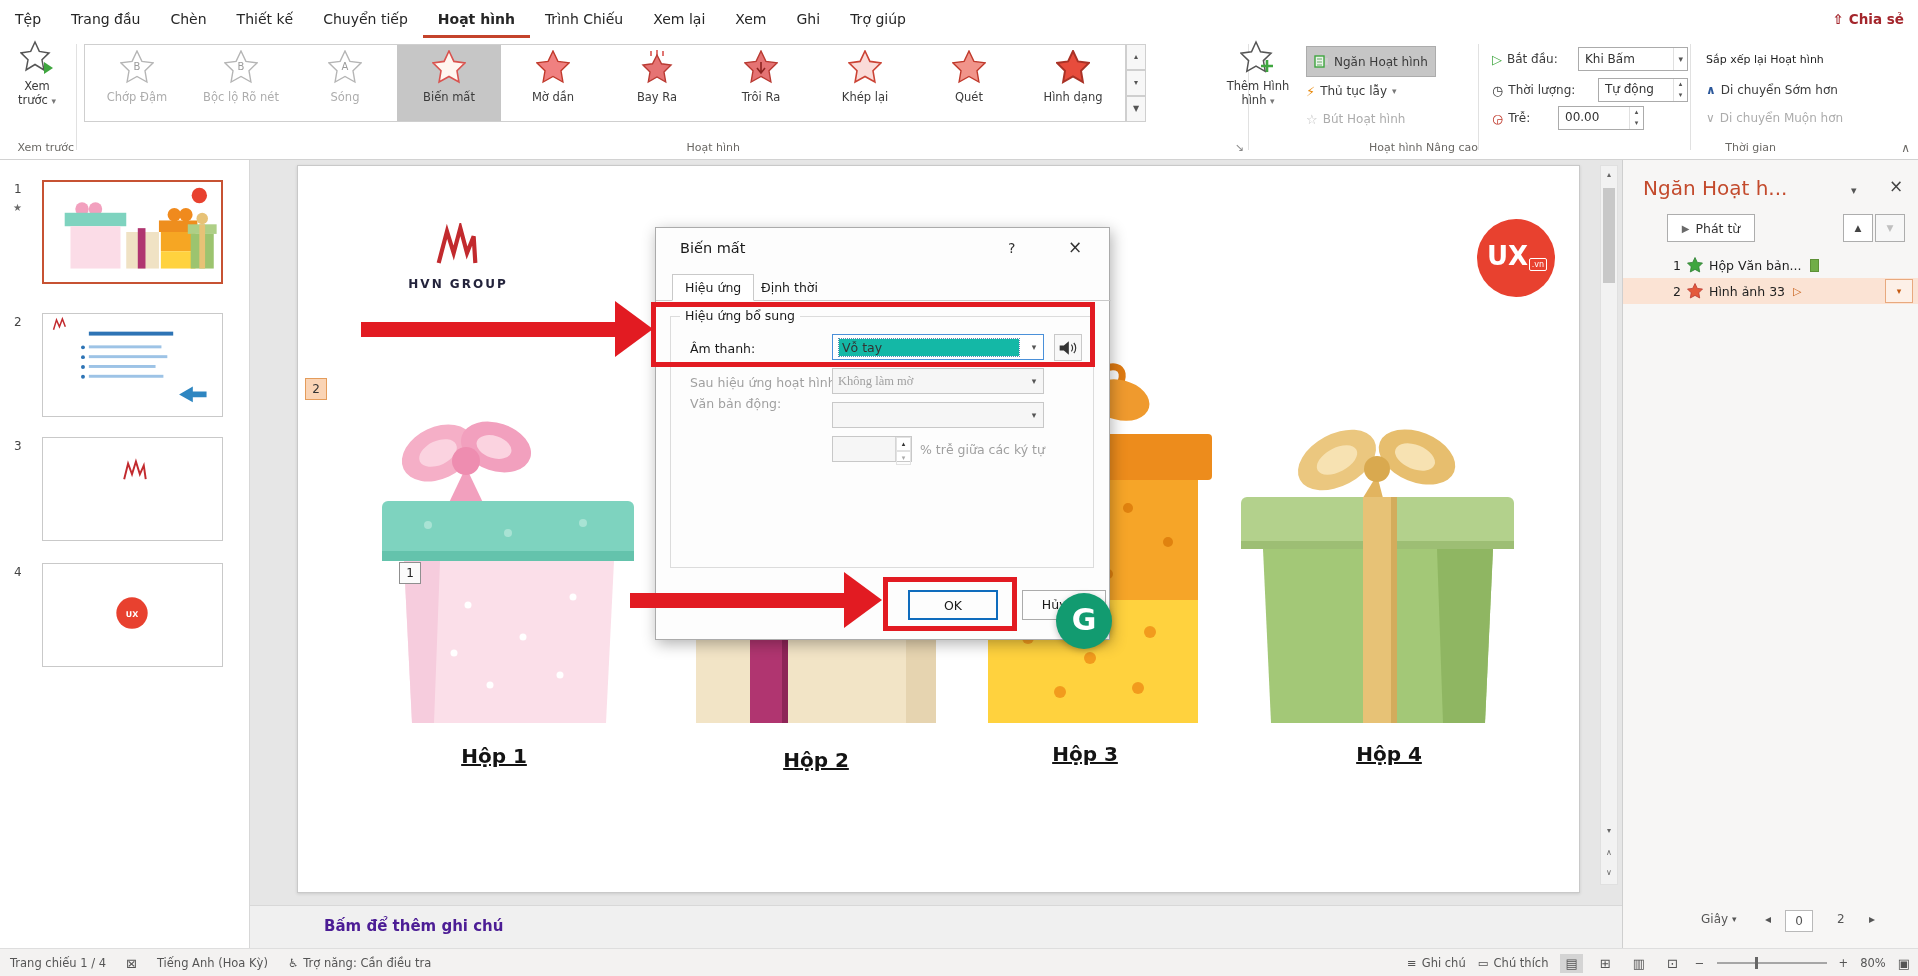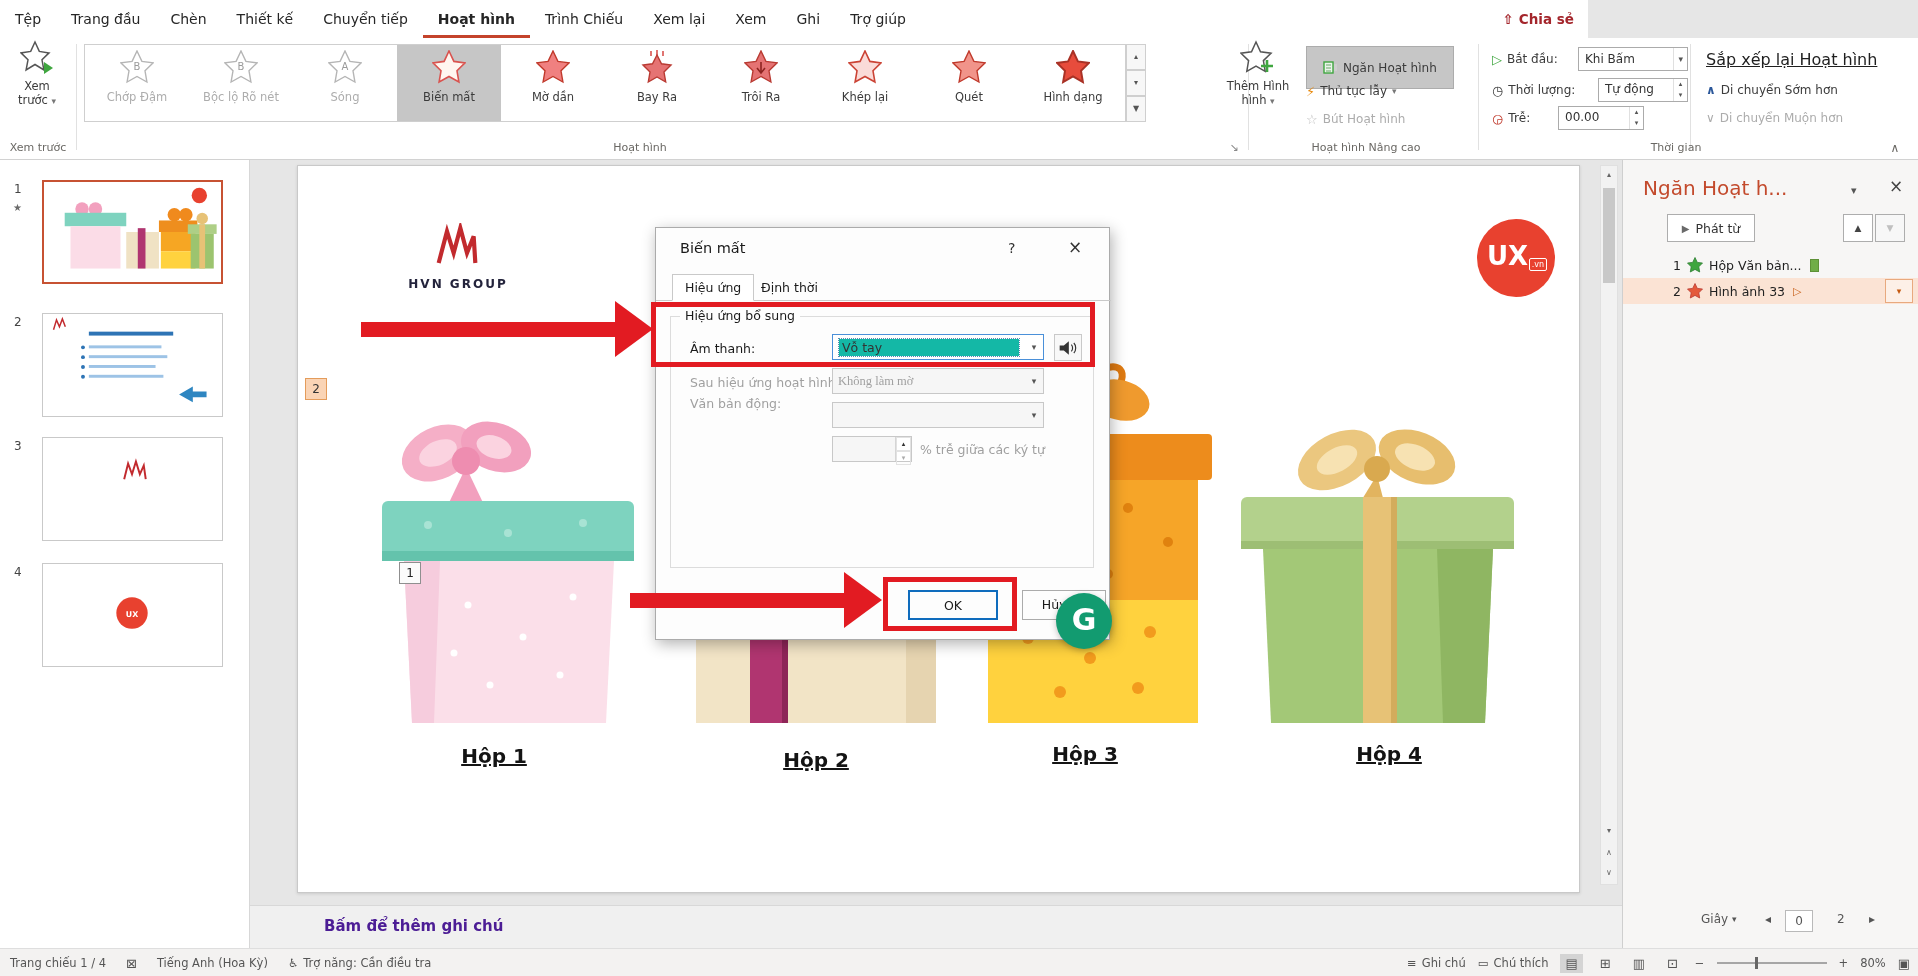--- a/index.html
+++ b/index.html
@@ -1,45 +1,45 @@
 <!DOCTYPE html>
 <html><head>
 <meta charset="utf-8">
 <style>
   * { margin:0; padding:0; box-sizing:border-box; }
   html,body { width:1918px; height:976px; overflow:hidden; }
   body { font-family:"DejaVu Sans","Liberation Sans",sans-serif; color:#333; background:#E6E6E6; position:relative; }
   .abs { position:absolute; }
 
   
-  .menubar { left:0; top:0; width:1588px; height:38px; background:#FFF; display:flex; align-items:center; }
+  .menubar { left:0; top:0; width:1918px; height:38px; background:#FFF; display:flex; align-items:center; }
   .mtab { padding:0 15px; font-size:14px; color:#262626; height:38px; line-height:38px; cursor:default; }
   .mtab.active { box-shadow: inset 0 -3px 0 #C4432B; font-weight:600; }
   .share-btn { position:absolute; right:14px; top:0; height:38px; line-height:38px; color:#A4262C; font-size:13.5px; font-weight:600; }
   .share-btn .ic { margin-right:5px; }
 
   
   .ribbon { left:0; top:38px; width:1918px; height:122px; background:#FFF; border-bottom:1px solid #D2D2D2; }
   .vsep { position:absolute; top:6px; height:106px; width:1px; background:#E1E1E1; }
-  .grp-label { position:absolute; top:100px; height:20px; font-size:11px; color:#6A6864; text-align:center; line-height:20px; }
+  .grp-label { position:absolute; top:100px; height:20px; font-size:11px; color:#6A6864; text-align:right; line-height:20px; }
   .bigbtn { position:absolute; top:2px; height:96px; text-align:center; font-size:11.5px; color:#3B3B3B; }
   .bigbtn .lbl { line-height:14px; }
   .bigbtn.disabled { color:#ACACAC; }
   .chev { font-size:9px; color:#777; }
   .gallery { position:absolute; left:84px; top:6px; width:1042px; height:78px; background:#FFF; border:1px solid #CFCFCF; display:flex; }
   .gitem { flex:1; text-align:center; padding-top:5px; position:relative; cursor:default; }
   .gitem.selected { background:#C6C6C6; }
   .glabel { font-size:11.5px; color:#3B3B3B; display:block; margin-top:2px; }
   .glabel.dis { color:#ADADAD; }
   .gletter { position:absolute; top:16px; left:0; right:0; font-size:10px; color:#9A9A9A; }
   .gscroll { position:absolute; left:1126px; top:6px; width:20px; height:78px; }
   .gscroll div { height:26px; border:1px solid #CFCFCF; background:#F7F7F7; font-size:8px; text-align:center; line-height:24px; color:#555; }
   .rowbtn { position:absolute; height:26px; display:flex; align-items:center; gap:5px; font-size:12px; color:#3B3B3B; white-space:nowrap; }
   .rowbtn.disabled { color:#ACACAC; }
-  .toggle-on { background:#C6C6C6; border:1px solid #ACACAC; padding:0 16px; height:43px; }
+  .toggle-on { background:#C6C6C6; border:1px solid #ACACAC; padding:0 7px; height:31px; }
   .combo { display:flex; align-items:center; border:1px solid #ABABAB; background:#FFF; height:24px; font-size:12px; padding-left:6px; }
   .combo .arr { margin-left:auto; padding:0 4px; color:#555; font-size:9px; border-left:1px solid #E0E0E0; height:100%; display:flex; align-items:center; }
   .spin { display:flex; border:1px solid #ABABAB; background:#FFF; height:24px; font-size:12px; }
   .spin .val { padding:3px 4px 0 6px; flex:1; }
   .spin .arrs { width:14px; border-left:1px solid #E0E0E0; display:flex; flex-direction:column; font-size:7px; color:#555; text-align:center; }
   .spin .arrs span { flex:1; line-height:11px; }
 
   
   .workspace { left:0; top:160px; width:1918px; height:788px; background:#E6E6E6; }
   .thumbs { position:absolute; left:0; top:0; width:250px; height:788px; background:#FFF; border-right:1px solid #D7D7D7; }
@@ -276,21 +276,21 @@
   </div>
   <div class="spin" style="position:absolute; left:1558px; top:68px; width:86px;">
     <span class="val">00.00</span>
     <span class="arrs">
         <span>▴</span>
         <span>▾</span>
       </span>
   </div>
   <div class="vsep" style="left:1690px;"></div>
 
-  <div class="rowbtn" style="left:1706px; top:8px; font-size:16px; color:#1F1F1F;text-decoration:underline;">
+  <div class="rowbtn" style="left:1706px; top:8px; font-size:11px; color:#1F1F1F;">
     <span>Sắp xếp lại Hoạt hình</span>
   </div>
   <div class="rowbtn" style="left:1706px; top:39px;">
     <span style="color:#2B579A; font-weight:bold;">∧</span>
     <span>Di chuyển Sớm hơn</span>
   </div>
   <div class="rowbtn disabled" style="left:1706px; top:67px;">
     <span>∨</span>
     <span>Di chuyển Muộn hơn</span>
   </div>

